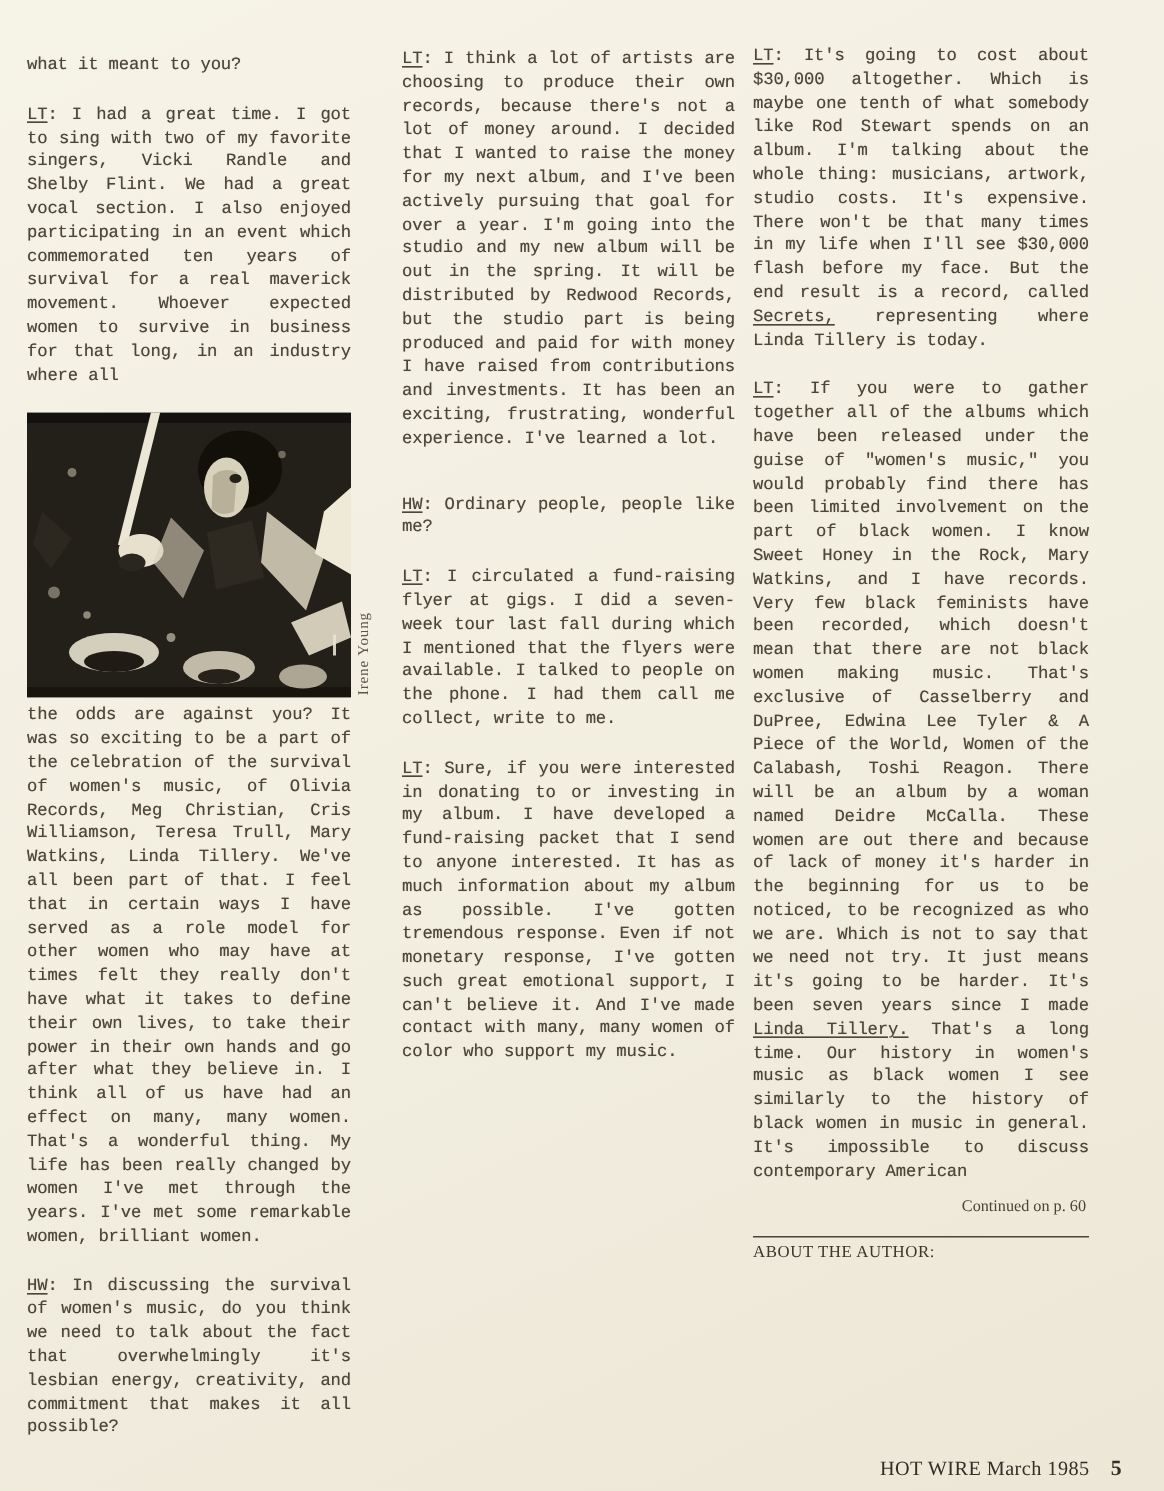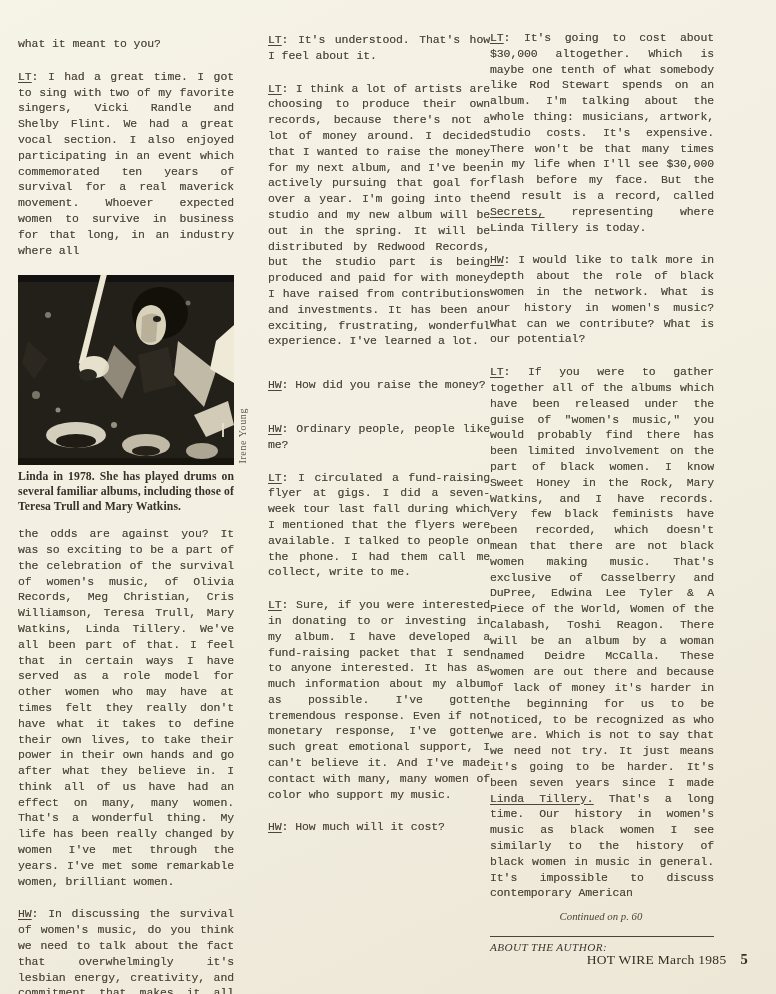--- a/index.html
+++ b/index.html
@@ -9,21 +9,21 @@
     font-family:"Liberation Mono", monospace;
   }
   .page {
     position:relative; width:776px; height:994px;
     background:linear-gradient(155deg,#f6f3e7 0%,#f2eee0 55%,#ece7d6 100%);
     color:#4c4639;
   }
   .col { position:absolute; }
   .col-left  { left:18px;  top:36px; width:216px; }
   .col-mid   { left:268px; top:32px; width:222px; }
-  .col-right { left:490px; top:30px; width:224px; }
+  .col-right { left:502px; top:30px; width:224px; }
 
   .para {
     margin:0 0 17px; text-align:justify;
     font-size:11.5px; line-height:15.8px; letter-spacing:-0.1px;
     text-shadow:0 0 0.5px rgba(76,70,57,0.55);
   }
   .para.gap { margin-top:28px; }
   .spk .spk-u { text-decoration:underline; text-underline-offset:2px; }
   .u { text-decoration:underline; text-underline-offset:2px; }
 
@@ -35,33 +35,32 @@
     font-family:"Liberation Serif", serif; font-size:10px;
     letter-spacing:0.6px; color:#5c564a;
   }
   .caption {
     font-family:"Liberation Serif", serif; font-weight:bold;
     font-size:11.7px; line-height:14.6px; color:#35302a;
     text-align:justify; margin:5px 0 12px; letter-spacing:0.1px;
   }
 
   .continued {
-    text-align:center; font-family:"Liberation Serif", serif;
+    text-align:right; font-family:"Liberation Serif", serif;
     font-size:10.8px; color:#45403490; margin:-8px 2px 0 0;
     color:#4a4438;
-    font-style:italic;
   }
   .about {
     margin-top:14px; border-top:1.4px solid #4a443a; padding-top:4px;
-    font-family:"Liberation Serif", serif; font-style:italic;
+    font-family:"Liberation Serif", serif; 
     color:#3d372e; font-size:11.2px; line-height:13.6px;
   }
   .about-heading { display:block; letter-spacing:0.4px; margin-bottom:1px; }
   .page-footer {
-    position:absolute; top:951px; right:28px;
+    position:absolute; top:971px; right:28px;
     font-family:"Liberation Serif", serif; font-size:13.5px; color:#332e26;
     letter-spacing:0.3px;
   }
   .page-num { font-weight:bold; margin-left:14px; font-size:14.5px; }
 </style>
 </head>
 <body>
 
 <div class="page">
 
@@ -107,42 +106,37 @@
         <circle cx="18" cy="120" r="4" fill="#cfc8b2" opacity="0.5"></circle>
         <circle cx="40" cy="135" r="2.5" fill="#d8d1bc" opacity="0.6"></circle>
         <circle cx="170" cy="28" r="2.5" fill="#cfc8b2" opacity="0.45"></circle>
         <circle cx="96" cy="150" r="3" fill="#e0dac6" opacity="0.6"></circle>
         <rect x="204" y="148" width="2" height="14" fill="#e8e2cf" opacity="0.9"></rect>
         <polygon points="10,66 30,84 16,104 4,88" fill="#2c2820"></polygon>
       </svg>
       <figcaption class="credit">Irene Young</figcaption>
     </figure>
 
-    <div class="caption">Linda in 1978. She has played drums on several familiar albums, including those of Teresa Trull and Mary Watkins.</div>
 
     <div>
         <p class="para"><span>the odds are against you? It was so exciting to be a part of the celebration of the survival of women's music, of Olivia Records, Meg Christian, Cris Williamson, Teresa Trull, Mary Watkins, Linda Tillery. We've all been part of that. I feel that in certain ways I have served as a role model for other women who may have at times felt they really don't have what it takes to define their own lives, to take their power in their own hands and go after what they believe in. I think all of us have had an effect on many, many women. That's a wonderful thing. My life has been really changed by women I've met through the years. I've met some remarkable women, brilliant women.</span></p>
         <p class="para"><span class="spk"><span class="spk-u">HW</span>: </span><span>In discussing the survival of women's music, do you think we need to talk about the fact that overwhelmingly it's lesbian energy, creativity, and commitment that makes it all possible?</span></p>
       </div>
   </div>
 
   <div class="col col-mid">
-      <p class="para"><span class="spk"><span class="spk-u">LT</span>: </span><span>It's understood. That's how I feel about it.</span></p>
       <p class="para"><span class="spk"><span class="spk-u">LT</span>: </span><span>I think a lot of artists are choosing to produce their own records, because there's not a lot of money around. I decided that I wanted to raise the money for my next album, and I've been actively pursuing that goal for over a year. I'm going into the studio and my new album will be out in the spring. It will be distributed by Redwood Records, but the studio part is being produced and paid for with money I have raised from contributions and investments. It has been an exciting, frustrating, wonderful experience. I've learned a lot.</span></p>
-      <p class="para gap"><span class="spk"><span class="spk-u">HW</span>: </span><span>How did you raise the money?</span></p>
       <p class="para gap"><span class="spk"><span class="spk-u">HW</span>: </span><span>Ordinary people, people like me?</span></p>
       <p class="para"><span class="spk"><span class="spk-u">LT</span>: </span><span>I circulated a fund-raising flyer at gigs. I did a seven-week tour last fall during which I mentioned that the flyers were available. I talked to people on the phone. I had them call me collect, write to me.</span></p>
       <p class="para"><span class="spk"><span class="spk-u">LT</span>: </span><span>Sure, if you were interested in donating to or investing in my album. I have developed a fund-raising packet that I send to anyone interested. It has as much information about my album as possible. I've gotten tremendous response. Even if not monetary response, I've gotten such great emotional support, I can't believe it. And I've made contact with many, many women of color who support my music.</span></p>
-      <p class="para"><span class="spk"><span class="spk-u">HW</span>: </span><span>How much will it cost?</span></p>
     </div>
 
   <div class="col col-right">
     <div>
         <p class="para"><span class="spk"><span class="spk-u">LT</span>: </span><span>It's going to cost about $30,000 altogether. Which is maybe one tenth of what somebody like Rod Stewart spends on an album. I'm talking about the whole thing: musicians, artwork, studio costs. It's expensive. There won't be that many times in my life when I'll see $30,000 flash before my face. But the end result is a record, called </span><span class="u">Secrets,</span><span> representing where Linda Tillery is today.</span></p>
-        <p class="para"><span class="spk"><span class="spk-u">HW</span>: </span><span>I would like to talk more in depth about the role of black women in the network. What is our history in women's music? What can we contribute? What is our potential?</span></p>
         <p class="para"><span class="spk"><span class="spk-u">LT</span>: </span><span>If you were to gather together all of the albums which have been released under the guise of "women's music," you would probably find there has been limited involvement on the part of black women. I know Sweet Honey in the Rock, Mary Watkins, and I have records. Very few black feminists have been recorded, which doesn't mean that there are not black women making music. That's exclusive of Casselberry and DuPree, Edwina Lee Tyler &amp; A Piece of the World, Women of the Calabash, Toshi Reagon. There will be an album by a woman named Deidre McCalla. These women are out there and because of lack of money it's harder in the beginning for us to be noticed, to be recognized as who we are. Which is not to say that we need not try. It just means it's going to be harder. It's been seven years since I made </span><span class="u">Linda Tillery.</span><span> That's a long time. Our history in women's music as black women I see similarly to the history of black women in music in general. It's impossible to discuss contemporary American</span></p>
       </div>
     <div class="continued">Continued on p. 60</div>
     <div class="about">
       <span class="about-heading">ABOUT THE AUTHOR:</span>
     </div>
   </div>
 
   <div class="page-footer">
     <span>HOT WIRE March 1985</span><span class="page-num">5</span>

